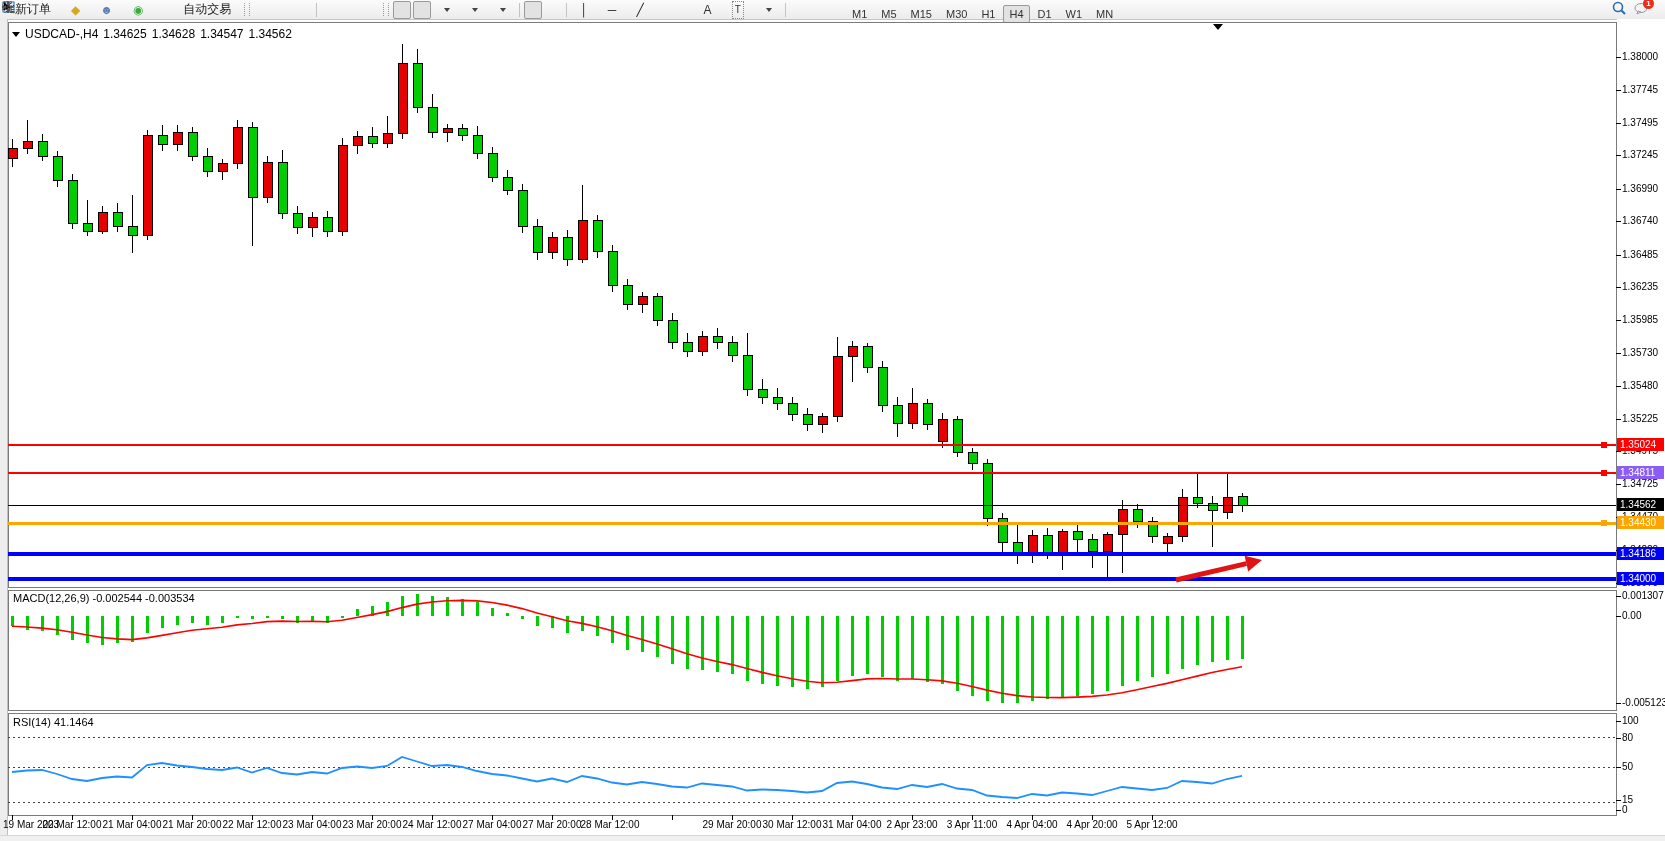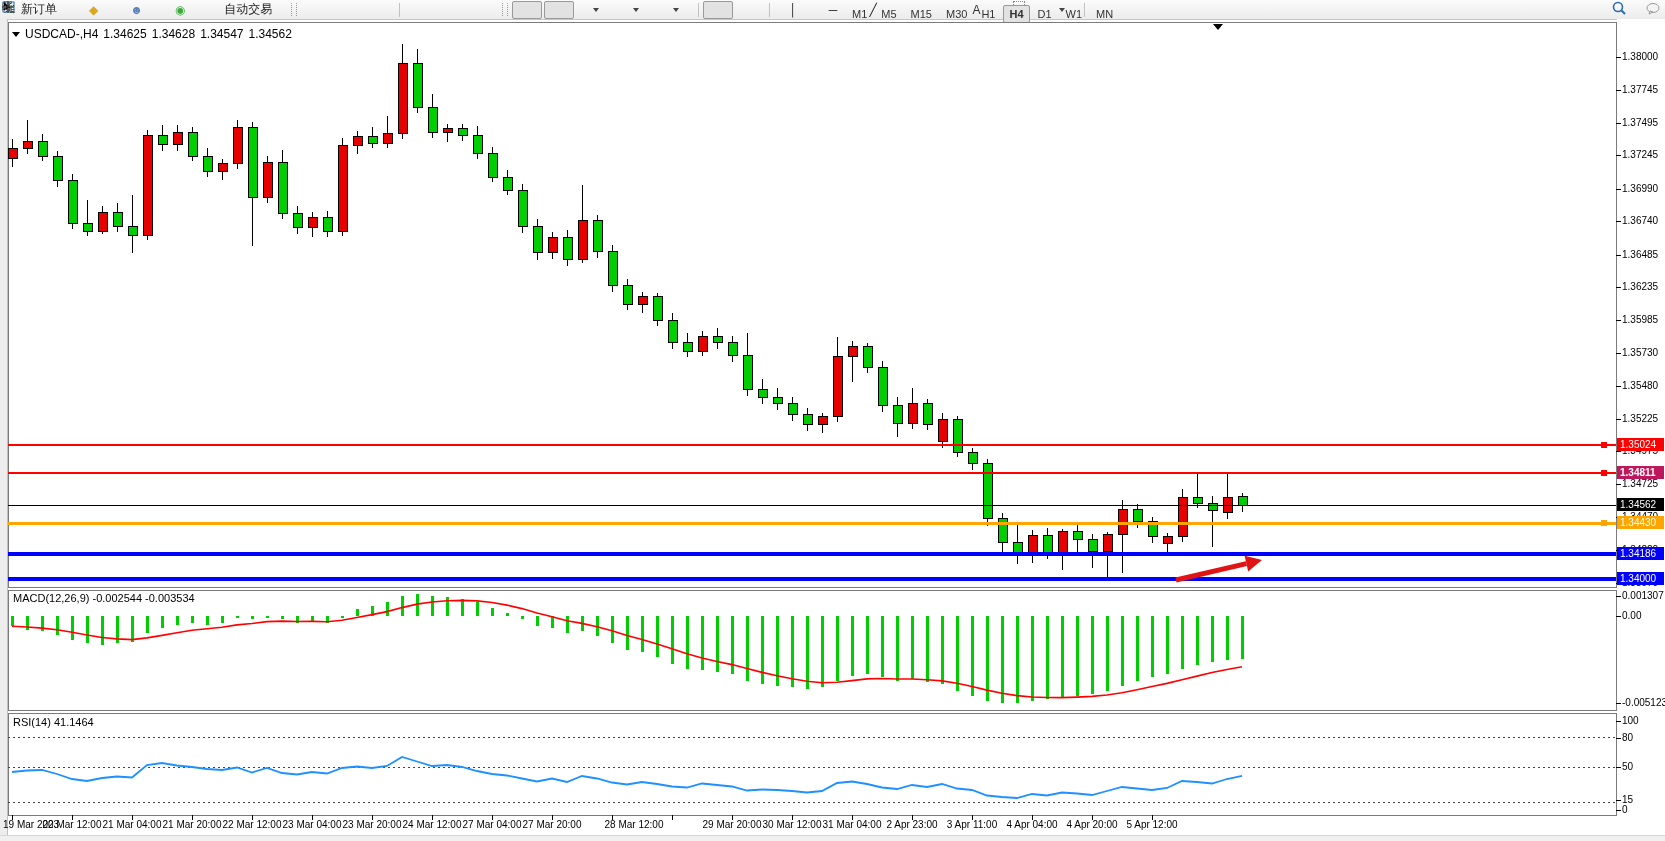--- a/index.html
+++ b/index.html
@@ -4,23 +4,23 @@
 <style>
   html,body{margin:0;padding:0;background:#f0f0f0;font-family:"Liberation Sans",sans-serif;}
   #stage{position:relative;width:1665px;height:841px;background:#ffffff;overflow:hidden;}
 
   
   .toolbar{position:absolute;left:0;top:0;width:1665px;height:19px;
     background:linear-gradient(#fbfbfb,#ececec);border-bottom:1px solid #c6c6c6;font-size:12px;color:#222;}
   .tb-left{position:absolute;left:2px;top:1px;display:flex;align-items:center;height:17px;}
   .tb-tf{position:absolute;left:845px;top:1px;display:flex;align-items:center;height:25px;}
   .tb-right{position:absolute;left:1612px;top:1px;display:flex;align-items:center;height:17px;}
-  .tbtn{height:16px;display:flex;align-items:center;padding:0 14px;margin:0 1px;border:1px solid transparent;
+  .tbtn{height:16px;display:flex;align-items:center;padding:0 8px;margin:0 1px;border:1px solid transparent;
     border-radius:2px;white-space:nowrap;cursor:default;}
-  .tbtn.pressed{background:#e2e2e2;border-color:#9a9a9a;font-weight:bold;}
+  .tbtn.pressed{background:#e2e2e2;border-color:#9a9a9a;}
   .tbtn.tf{font-size:11px;padding:0 5px;color:#333;}
   .grip{width:4px;height:13px;margin:0 3px;border-left:1px dotted #9a9a9a;border-right:1px dotted #9a9a9a;}
   .sep{width:1px;height:14px;background:#c2c2c2;margin:0 3px;}
   .glyph{font-size:12px;line-height:16px;}
   .dd{width:0;height:0;border-left:3px solid transparent;border-right:3px solid transparent;border-top:4px solid #444;margin-left:2px;}
   .badge-bubble{position:absolute;right:-4px;top:-4px;width:11px;height:11px;border-radius:6px;background:#e53020;
     color:#fff;font-size:8px;line-height:11px;text-align:center;font-weight:bold;}
 
   
   .gutter{position:absolute;left:0;top:19px;width:8px;height:822px;background:#ededed;border-right:1px solid #c0c0c0;box-sizing:border-box;}
@@ -61,21 +61,21 @@
           <span class="glyph" style="color:#5a7fb5">☻</span>
         </div>
       <div class="tbtn">
           <span class="glyph" style="color:#3cab3c">◉</span>
         </div>
       <div class="tbtn">
         <svg class="mini" width="13" height="12">
             <circle cx="5" cy="7" r="4" fill="#d23a2a"></circle>
             <polygon points="7,2 13,5 7,8" fill="#2f9e44"></polygon>
           </svg>
-        <span style="margin-left:7px">自动交易</span>
+        <span style="margin-left:20px">自动交易</span>
       </div>
       <div class="grip"></div>
       <div class="tbtn">
           <svg class="mini" width="12" height="12">
             <line x1="3" y1="1" x2="3" y2="11" stroke="#2f7d2f"></line>
             <line x1="1" y1="3" x2="3" y2="3" stroke="#2f7d2f"></line>
             <line x1="3" y1="8" x2="5" y2="8" stroke="#2f7d2f"></line>
             <line x1="8" y1="2" x2="8" y2="10" stroke="#2f7d2f"></line>
             <line x1="6" y1="4" x2="8" y2="4" stroke="#2f7d2f"></line>
             <line x1="8" y1="9" x2="10" y2="9" stroke="#2f7d2f"></line>
@@ -600,32 +600,32 @@
       <div class="date-label" style="left: 3px; top: 819px; transform: none;">19 Mar 2023</div>
       <div class="date-label" style="left: 72px; top: 819px;">20 Mar 12:00</div>
       <div class="date-label" style="left: 132px; top: 819px;">21 Mar 04:00</div>
       <div class="date-label" style="left: 192px; top: 819px; text-align: center;">21 Mar 20:00</div>
       <div class="date-label" style="left: 252px; top: 819px;">22 Mar 12:00</div>
       <div class="date-label" style="left: 312px; top: 819px;">23 Mar 04:00</div>
       <div class="date-label" style="left: 372px; top: 819px;">23 Mar 20:00</div>
       <div class="date-label" style="left: 432px; top: 819px;">24 Mar 12:00</div>
       <div class="date-label" style="left: 492px; top: 819px;">27 Mar 04:00</div>
       <div class="date-label" style="left: 552px; top: 819px;">27 Mar 20:00</div>
-      <div class="date-label" style="left: 612px; top: 819px; padding-left: 44px;">28 Mar 12:00</div>
+      <div class="date-label" style="left: 588px; top: 819px; padding-left: 44px;">28 Mar 12:00</div>
       <div class="date-label" style="left: 672px; top: 847px;">29 Mar 04:00</div>
       <div class="date-label" style="left: 732px; top: 819px;">29 Mar 20:00</div>
       <div class="date-label" style="left: 792px; top: 819px;">30 Mar 12:00</div>
       <div class="date-label" style="left: 852px; top: 819px;">31 Mar 04:00</div>
       <div class="date-label" style="left: 912px; top: 819px;">2 Apr 23:00</div>
       <div class="date-label" style="left: 972px; top: 819px;">3 Apr 11:00</div>
       <div class="date-label" style="left: 1032px; top: 819px;">4 Apr 04:00</div>
       <div class="date-label" style="left: 1092px; top: 819px;">4 Apr 20:00</div>
       <div class="date-label" style="left: 1152px; top: 819px;">5 Apr 12:00</div>
       <div class="price-badge" style="left: 1617px; top: 438px; background: rgb(255, 0, 0);">1.35024</div>
-      <div class="price-badge" style="left: 1617px; top: 466px; background: #be185d; font-weight: bold;">1.34811</div>
+      <div class="price-badge" style="left: 1617px; top: 466px; background: #8b5cf6;">1.34811</div>
       <div class="price-badge" style="left: 1617px; top: 498px; background: rgb(0, 0, 0);">1.34562</div>
       <div class="price-badge" style="left: 1617px; top: 516px; background: rgb(255, 165, 0);">1.34430</div>
       <div class="price-badge" style="left: 1617px; top: 547px; background: rgb(0, 0, 255);">1.34186</div>
       <div class="price-badge" style="left: 1617px; top: 572px; background: rgb(0, 0, 255);">1.34000</div>
     </div>
 
   <div class="chart-title">
     <span class="tri-down"></span>
     <span>USDCAD-,H4</span>
     <span>1.34625</span>

